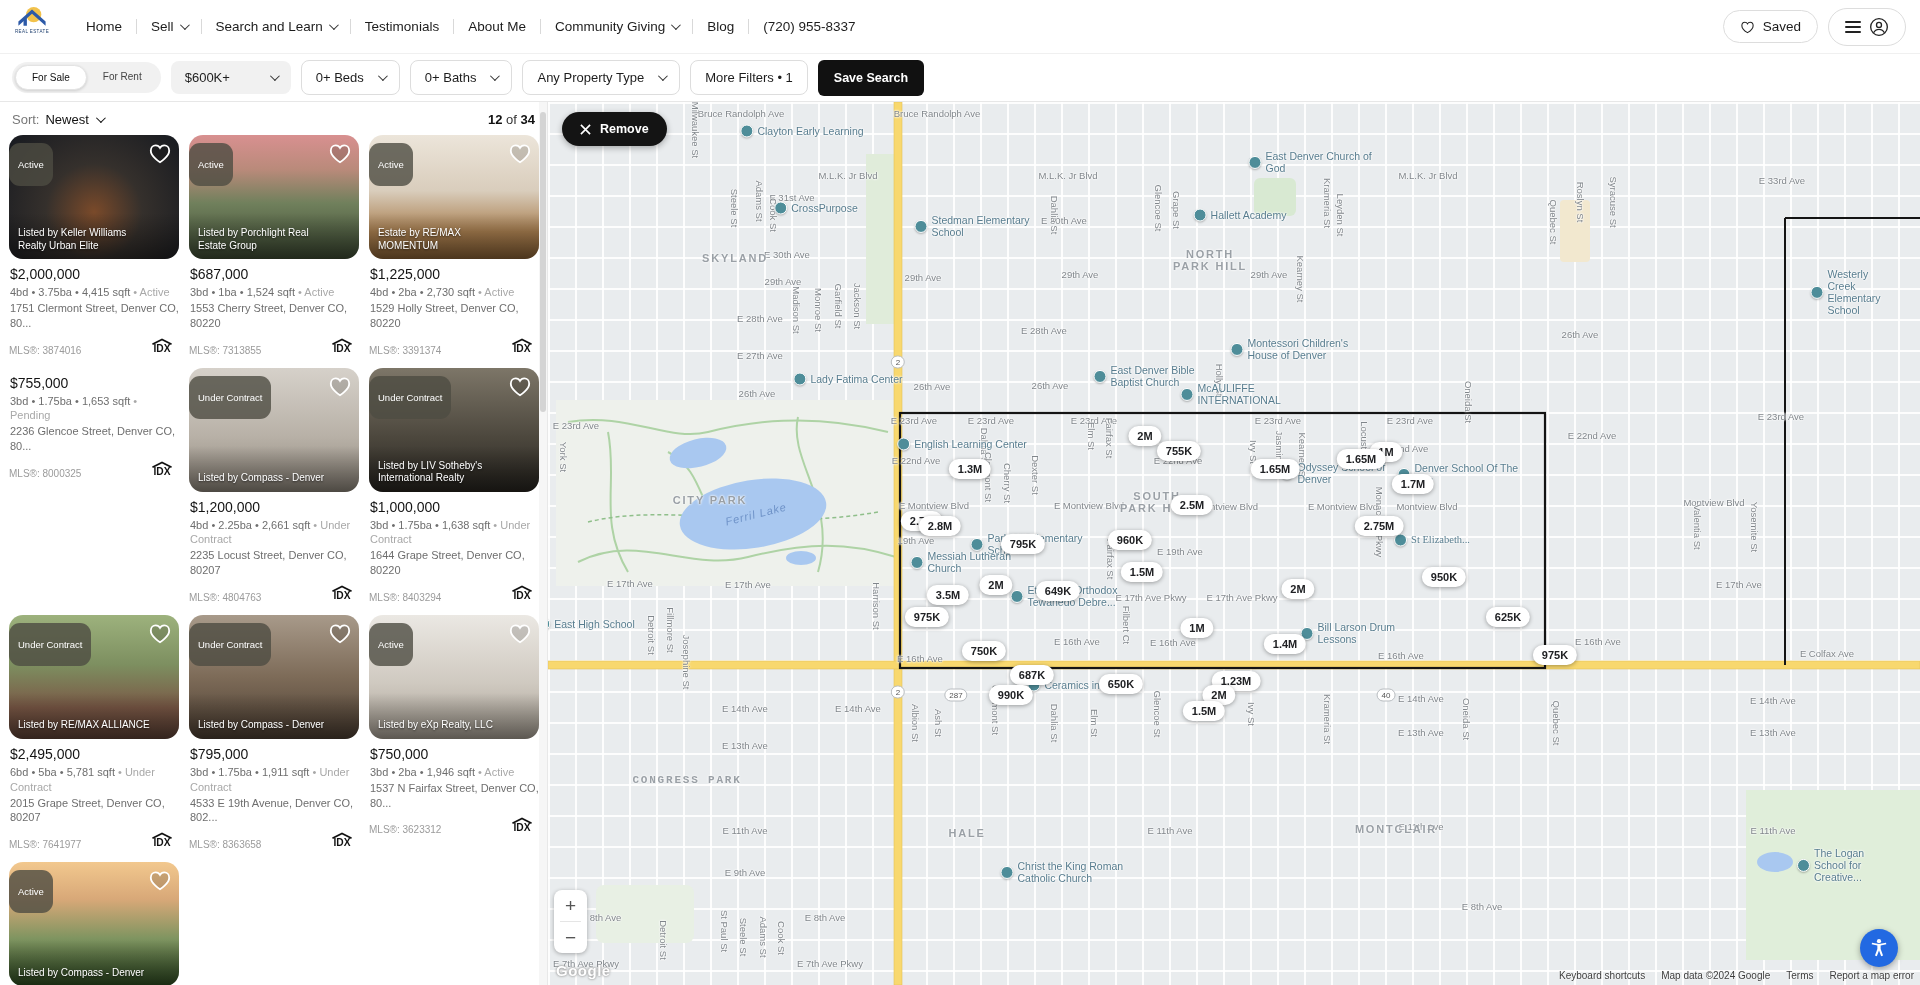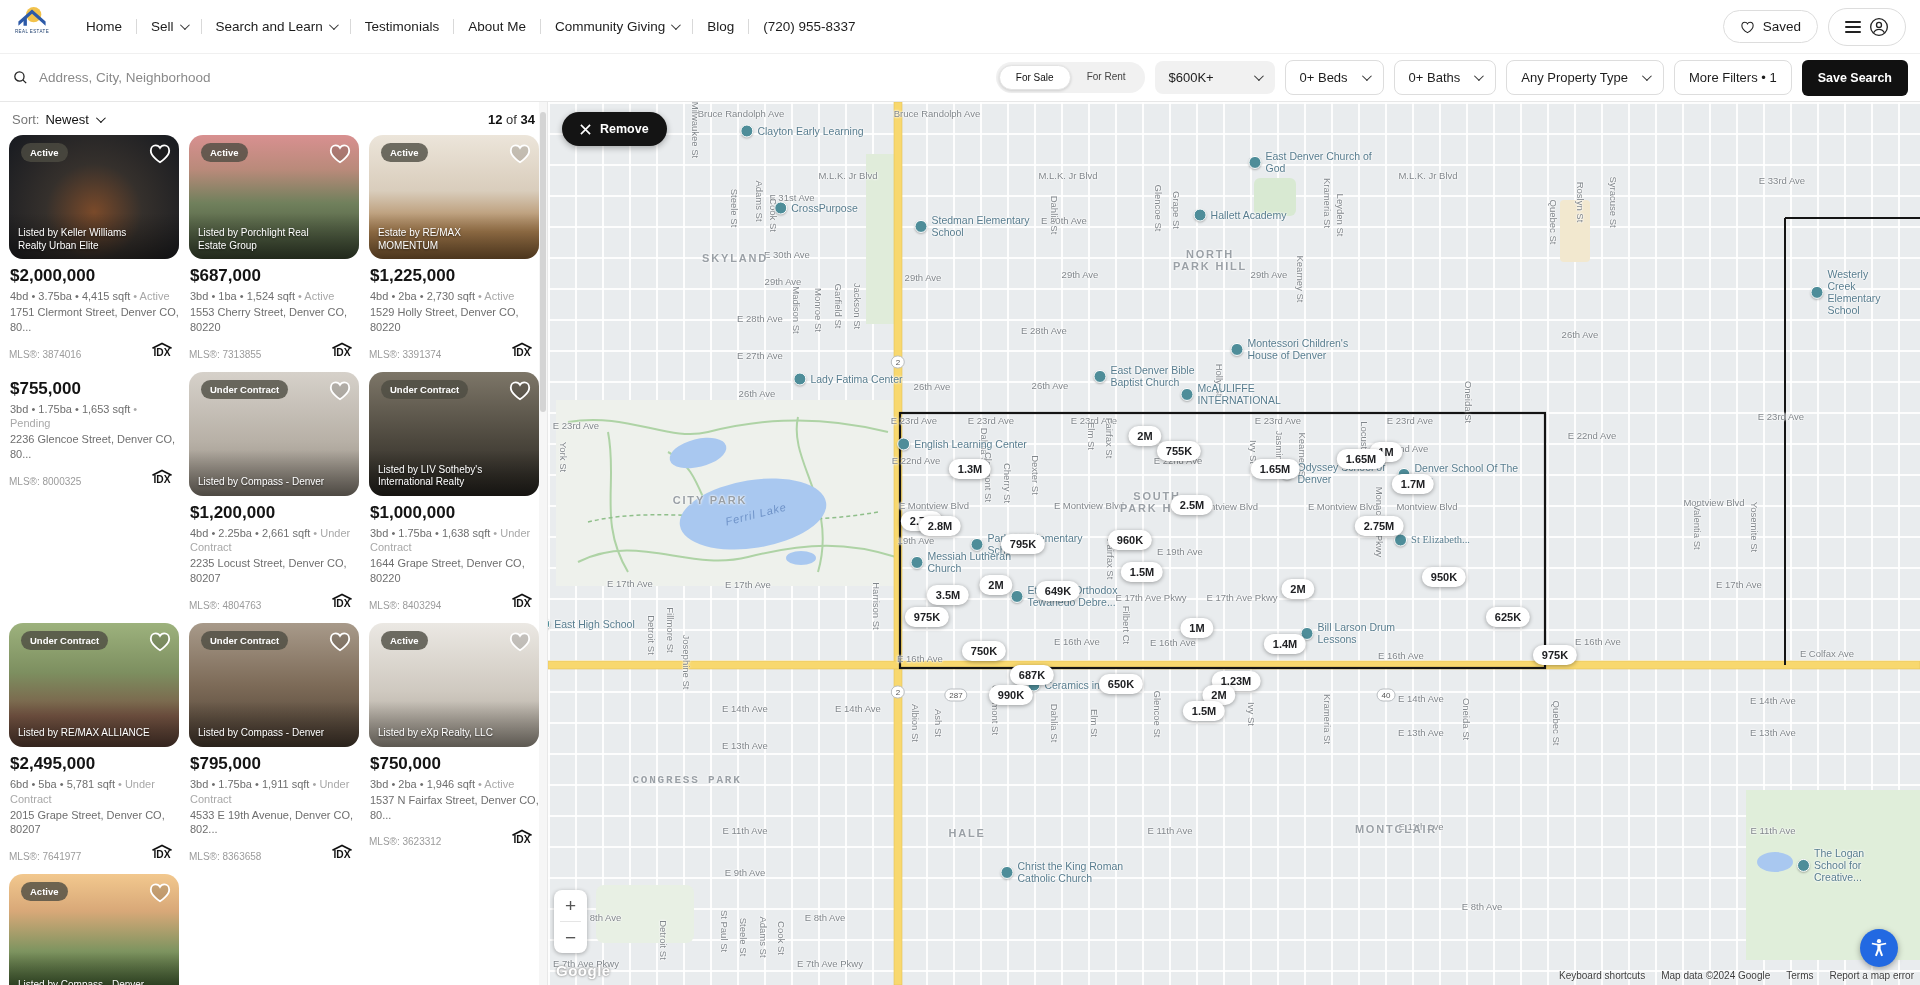--- a/index.html
+++ b/index.html
@@ -35,26 +35,26 @@
   
   .content { display:flex; height:883px; position:relative; }
   .panel { width:548px; min-width:548px; height:100%; overflow:hidden; border-right:1px solid #e8e8e8; position:relative; background:#fff; }
   .sort-row { display:flex; align-items:center; padding:10px 12px 6px 12px; font-size:13px; color:#777; }
   .sort-val { font-weight:normal; color:#111; margin-left:6px; display:flex; align-items:center; gap:7px; cursor:pointer; }
   .sort-count { margin-left:auto; color:#333; }
   .sort-count b { color:#111; }
   .cards { display:grid; grid-template-columns:repeat(3,170px); column-gap:10px; padding:2px 9px; }
   .card { margin-bottom:12px; cursor:pointer; }
   .card-img { position:relative; width:170px; height:124px; border-radius:14px; overflow:hidden; }
-  .badge { position:absolute; top:8px; left:12px; background:rgba(78,76,66,.8); color:#fff; font-size:9.5px; font-weight:700; padding:4px 9px; border-radius:11px; white-space:nowrap; }
+  .badge { position:absolute; top:8px; left:0; background:rgba(78,76,66,.8); color:#fff; font-size:9.5px; font-weight:400; padding:16px 9px; border-radius:11px; white-space:nowrap; }
   .heart-btn { position:absolute; top:6px; right:6px; background:transparent; border:none; cursor:pointer; }
   .listed-by { position:absolute; left:9px; bottom:7px; right:24px; color:#fff; font-size:10px; font-weight:normal; line-height:1.25; text-shadow:0 1px 2px rgba(0,0,0,.6); }
   .card-img::after { content:""; position:absolute; left:0; right:0; bottom:0; height:46px; background:linear-gradient(transparent, rgba(0,0,0,.45)); pointer-events:none; }
   .listed-by, .badge, .heart-btn { z-index:2; }
-  .price { font-size:17px; font-weight:bold; color:#141414; margin:7px 0 3px 1px; }
+  .price { font-size:14px; font-weight:normal; color:#141414; margin:7px 0 3px 1px; }
   .specs { font-size:11px; color:#6e6e6e; line-height:1.35; margin-left:1px; }
   .specs .st { color:#a8a8a8; }
   .addr { font-size:11px; color:#6e6e6e; line-height:1.35; margin:1px 0 0 1px; }
   .mls-row { display:flex; align-items:flex-end; justify-content:space-between; margin-top:7px; font-size:10px; color:#9b9b9b; padding-right:2px; }
 
   
   .ph1 { background:radial-gradient(circle at 50% 62%, #7a4a2a 0%, #35302c 42%, #171a20 100%); }
   .ph2 { background:linear-gradient(180deg,#d89090 0%,#b98a7a 28%,#70805c 55%,#3d4a33 100%); }
   .ph3 { background:linear-gradient(180deg,#ece5da 0%,#d9cdbc 45%,#a97f50 78%,#8a6236 100%); }
   .ph4 { background:linear-gradient(180deg,#e3d0ba 0%,#c9a987 45%,#8a6a4c 100%); }
@@ -164,27 +164,20 @@
       <svg width="20" height="20" viewBox="0 0 24 24">
         <circle cx="12" cy="12" r="10" fill="none" stroke="#222" stroke-width="1.6"></circle>
         <circle cx="12" cy="9.5" r="3" fill="none" stroke="#222" stroke-width="1.6"></circle>
         <path d="M5.5 19 C7 15.8 9.3 14.8 12 14.8 C14.7 14.8 17 15.8 18.5 19" fill="none" stroke="#222" stroke-width="1.6"></path>
       </svg>
     </button>
   </div>
 </header>
 
 <div class="searchbar">
-  <div class="search-left">
-    <svg width="17" height="17" viewBox="0 0 24 24">
-      <circle cx="10.5" cy="10.5" r="6.5" fill="none" stroke="#222" stroke-width="1.8"></circle>
-      <line x1="15.3" y1="15.3" x2="20" y2="20" stroke="#222" stroke-width="1.8"></line>
-    </svg>
-    <input class="search-input" placeholder="Address, City, Neighborhood" style="">
-  </div>
   <div class="filters">
     <div class="seg">
       <span class="seg-item active">For Sale</span>
       <span class="seg-item">For Rent</span>
     </div>
     <div class="filter-drop filter-gray">
       <span>$600K+</span>
         <span class="chev"></span>
     </div>
     <div class="filter-drop filter-outline">

